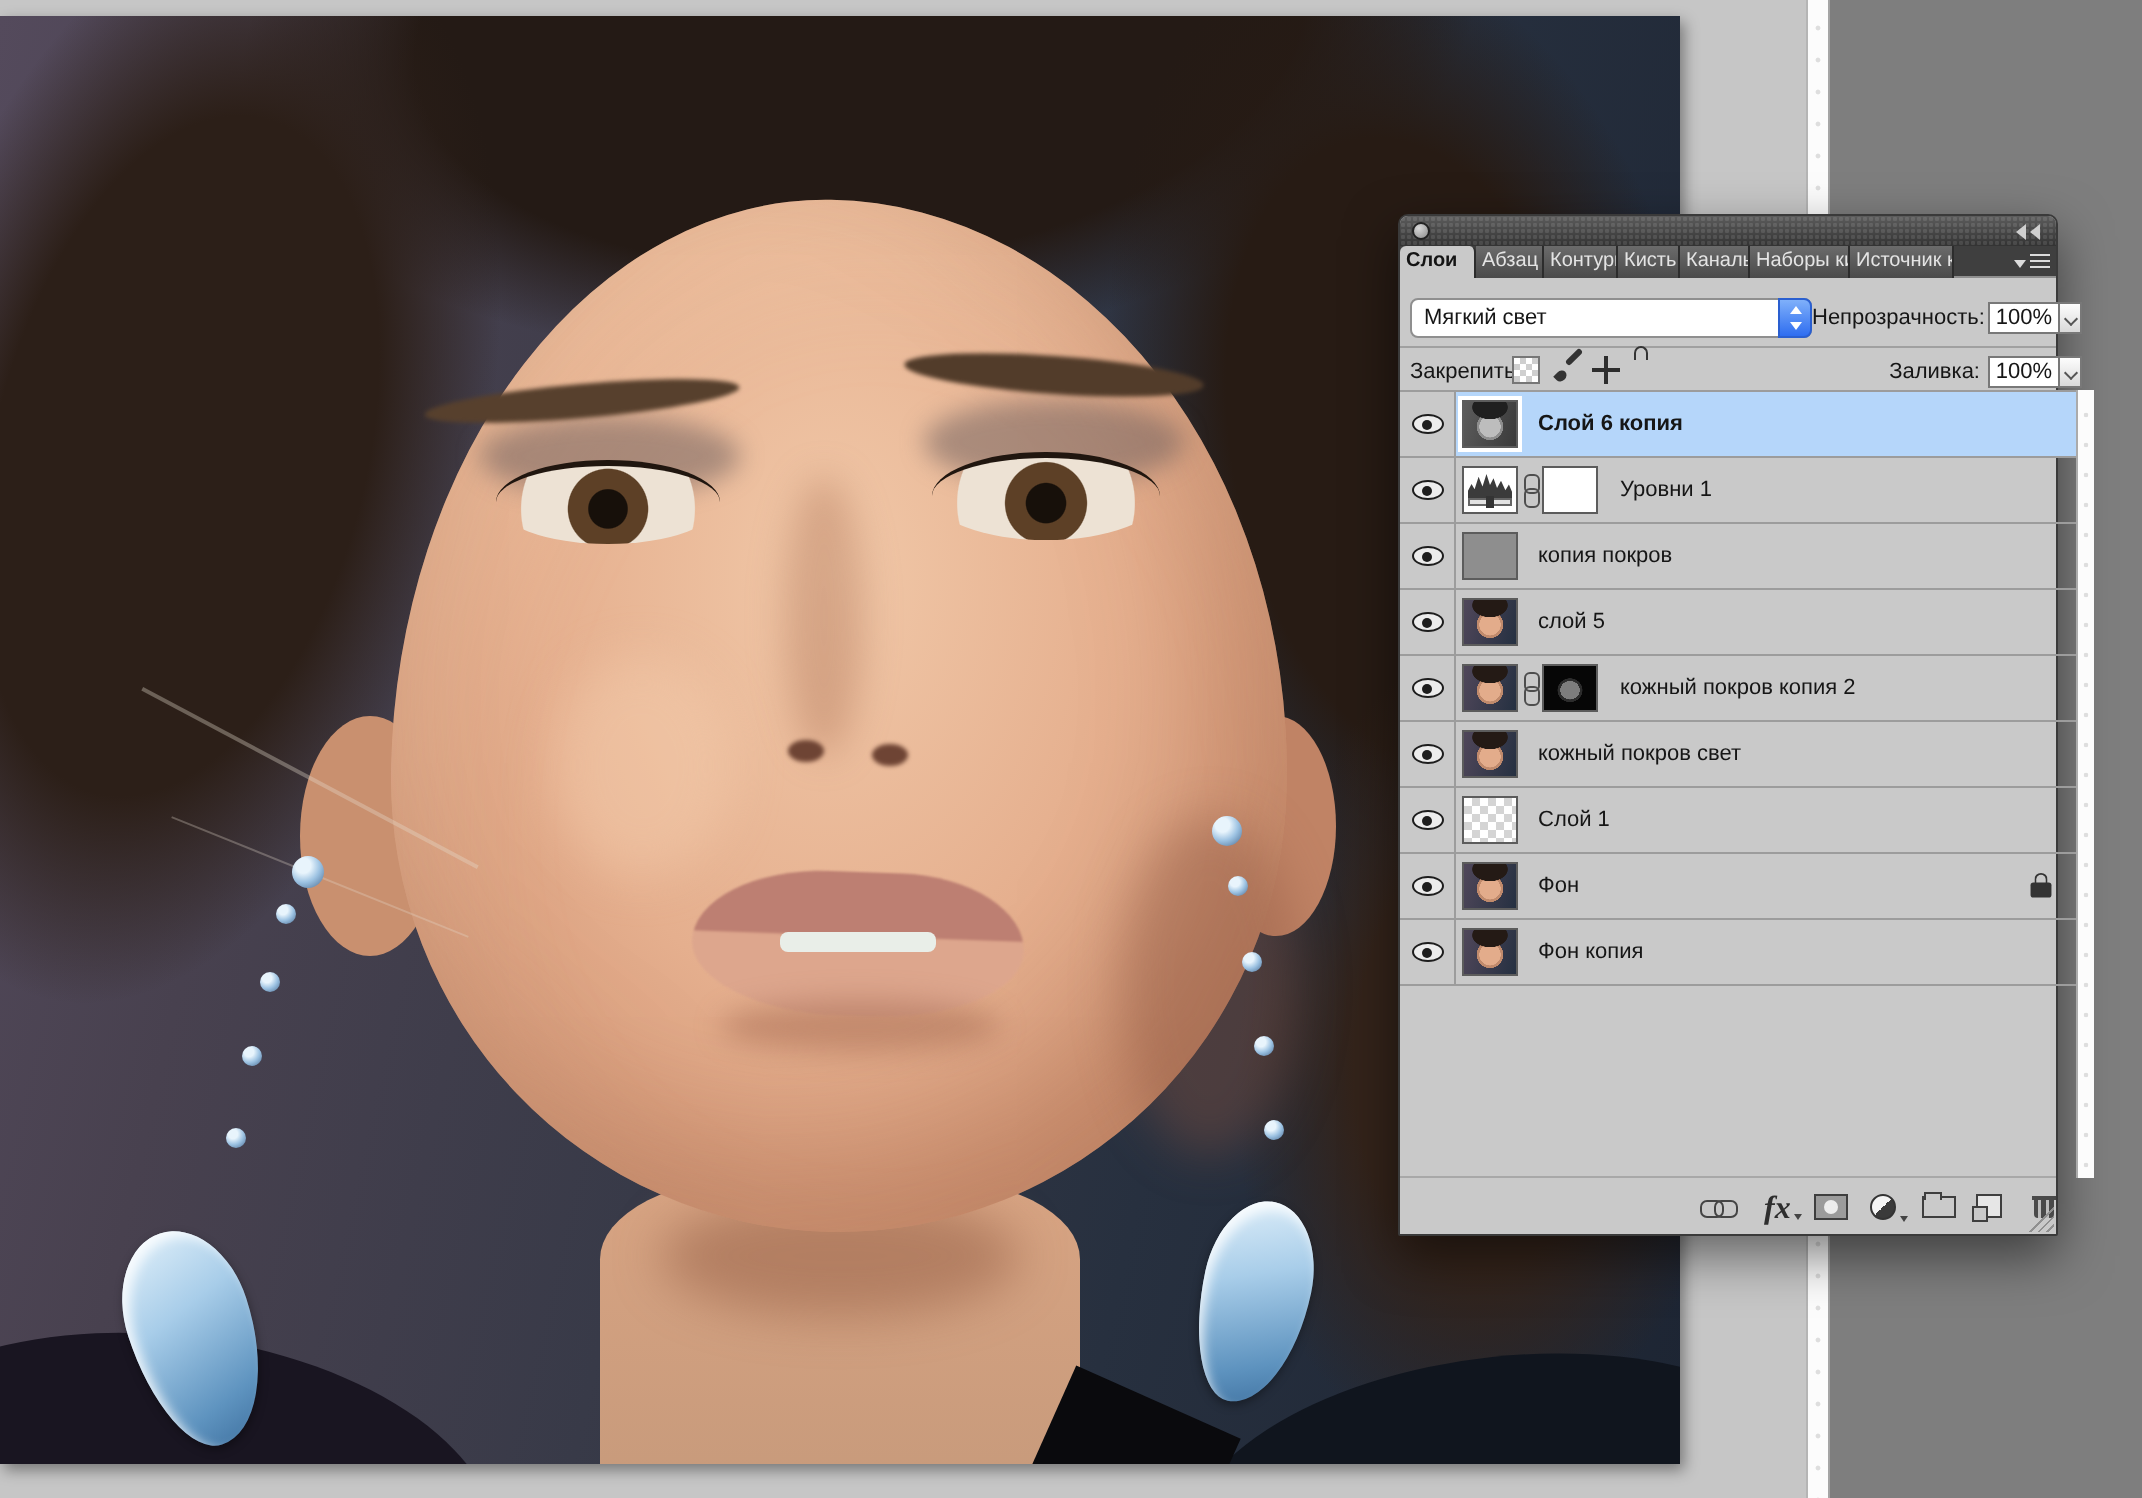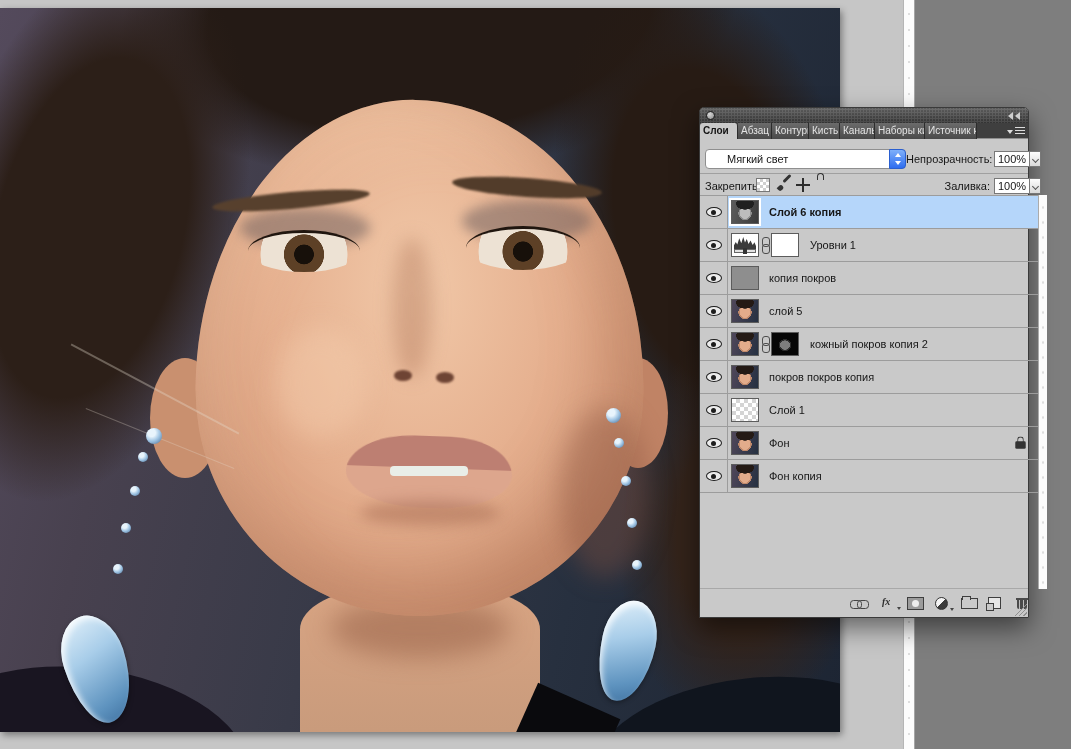--- a/index.html
+++ b/index.html
@@ -101,21 +101,21 @@
     background:linear-gradient(#6b6b6b,#4a4a4a); border-right:1px solid #2c2c2c;
     white-space:nowrap; overflow:hidden; flex:none; }
   .tab.active { background:#c9c9c9; color:#141414; border-radius:3px 3px 0 0; font-weight:bold; }
   .panel-menu { position:absolute; right:3px; top:4px; width:18px; height:9px; }
   .panel-menu .tri { position:absolute; left:0; top:3px; width:0; height:0;
     border-left:3px solid transparent; border-right:3px solid transparent; border-top:4px solid #dcdcdc; }
   .panel-menu .lines { position:absolute; left:8px; top:0; width:10px; height:9px;
     background:repeating-linear-gradient(#dcdcdc 0 1px, transparent 1px 3px); }
 
   .blend-select { position:absolute; left:5px; top:41px; width:201px; height:20px;
-    background:#fff; border:1px solid #8f8f8f; border-radius:4px; line-height:18px; padding-left:21px; }
+    background:#fff; border:1px solid #8f8f8f; border-radius:4px; line-height:18px; padding-left:6px; }
   .stepper { position:absolute; right:-1px; top:-1px; width:17px; height:20px; border-radius:0 4px 4px 0;
     background:linear-gradient(#7fb0fa,#2e6df0); border:1px solid #2a5fd0; }
   .stepper i { position:absolute; left:4.5px; width:0; height:0; border-left:3.5px solid transparent; border-right:3.5px solid transparent; }
   .stepper .up { top:3px; border-bottom:4px solid #fff; }
   .stepper .dn { bottom:3px; border-top:4px solid #fff; }
 
   .r-label { position:absolute; width:84px; text-align:right; }
   .op-label { left:206px; top:45px; }
   .fl-label { left:206px; top:72px; }
   .field { position:absolute; left:294px; width:36px; height:16px; background:#fff;
@@ -191,21 +191,21 @@
     border-left:1px solid #ababab;
     background-image:radial-gradient(circle,#dedede 1px,transparent 1.3px);
     background-size:8px 15px; background-position:50% 5px; }
 
   .footer { position:absolute; left:0; right:0; bottom:0; height:29px; border-top:1px solid #a8a8a8; }
   .fi { position:absolute; top:7px; width:20px; height:16px; }
   .f-link { left:150px; }
   .f-link::before, .f-link::after { content:""; position:absolute; top:4px; width:10px; height:7px;
     border:1.5px solid #444; border-radius:3.5px; }
   .f-link::before { left:0; } .f-link::after { left:7px; }
-  .f-fx { left:182px; font-size:10px; font-weight:bold; font-style:italic; color:#2e2e2e;
+  .f-fx { left:182px; font-size:16px; font-weight:bold; font-style:italic; color:#2e2e2e;
     font-family:"Liberation Serif", serif; }
   .f-fx::after { content:""; position:absolute; left:15px; top:11px; width:0; height:0;
     border-left:2.5px solid transparent; border-right:2.5px solid transparent; border-top:3.5px solid #444; }
   .f-mask { left:207px; width:17px; height:13px; top:8px; background:#9b9b9b; border:1px solid #3e3e3e; }
   .f-mask::after { content:""; position:absolute; left:4px; top:2px; width:7px; height:7px;
     border-radius:50%; background:#ededed; }
   .f-adj { left:235px; width:13px; height:13px; top:8px; border:1px solid #333; border-radius:50%;
     background:linear-gradient(135deg,#f4f4f4 50%,#3a3a3a 50%); }
   .f-adj::after { content:""; position:absolute; left:14px; top:10px; width:0; height:0;
     border-left:2.5px solid transparent; border-right:2.5px solid transparent; border-top:3.5px solid #444; }
@@ -382,21 +382,21 @@
           <span class="lname">кожный покров копия 2</span>
         </div>
       </div>
 
       <div class="layer-row">
         <div class="eye-cell">
             <span class="eye-icon"></span>
           </div>
         <div class="row-body">
           <span class="thumb t-face"></span>
-          <span class="lname">покров покров копия</span>
+          <span class="lname">кожный покров свет</span>
         </div>
       </div>
 
       <div class="layer-row">
         <div class="eye-cell">
             <span class="eye-icon"></span>
           </div>
         <div class="row-body">
           <span class="thumb t-checker"></span>
           <span class="lname">Слой 1</span>

